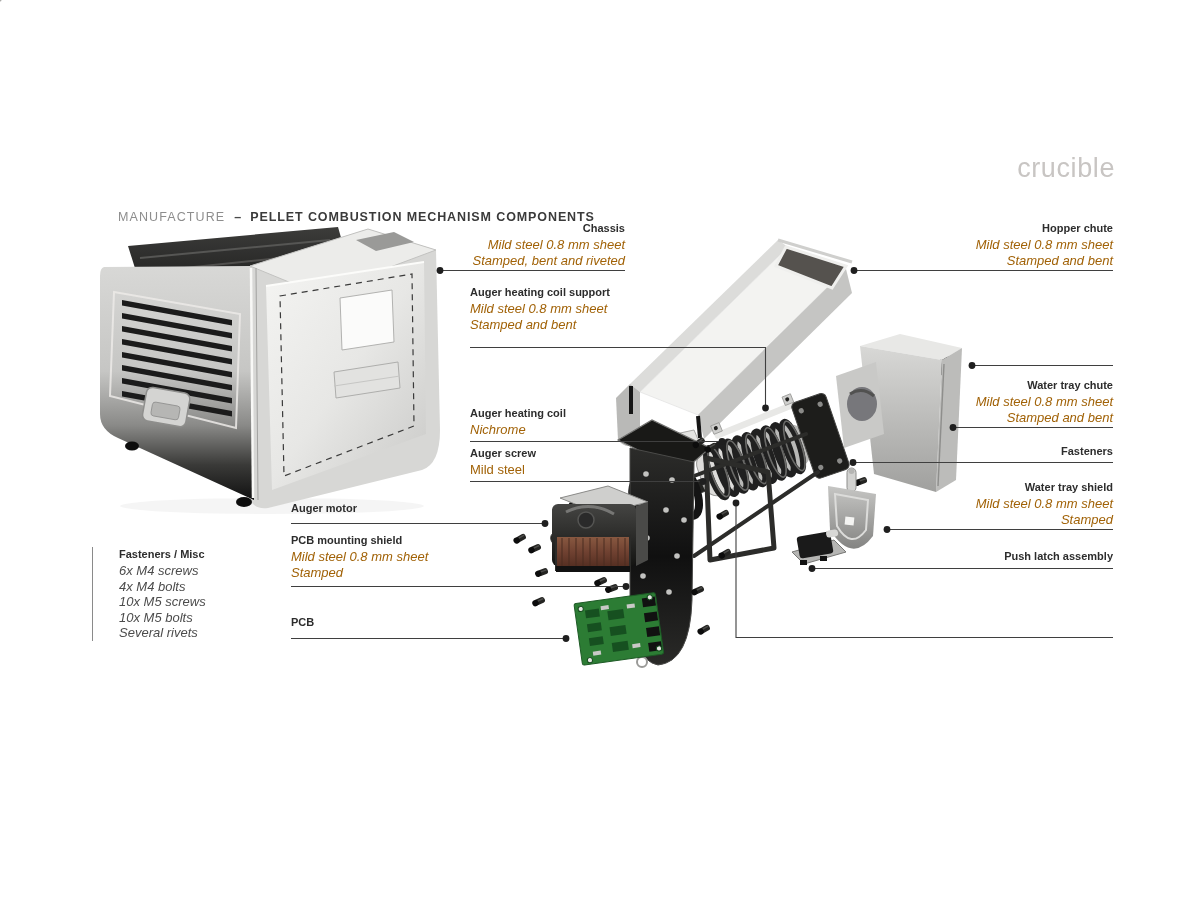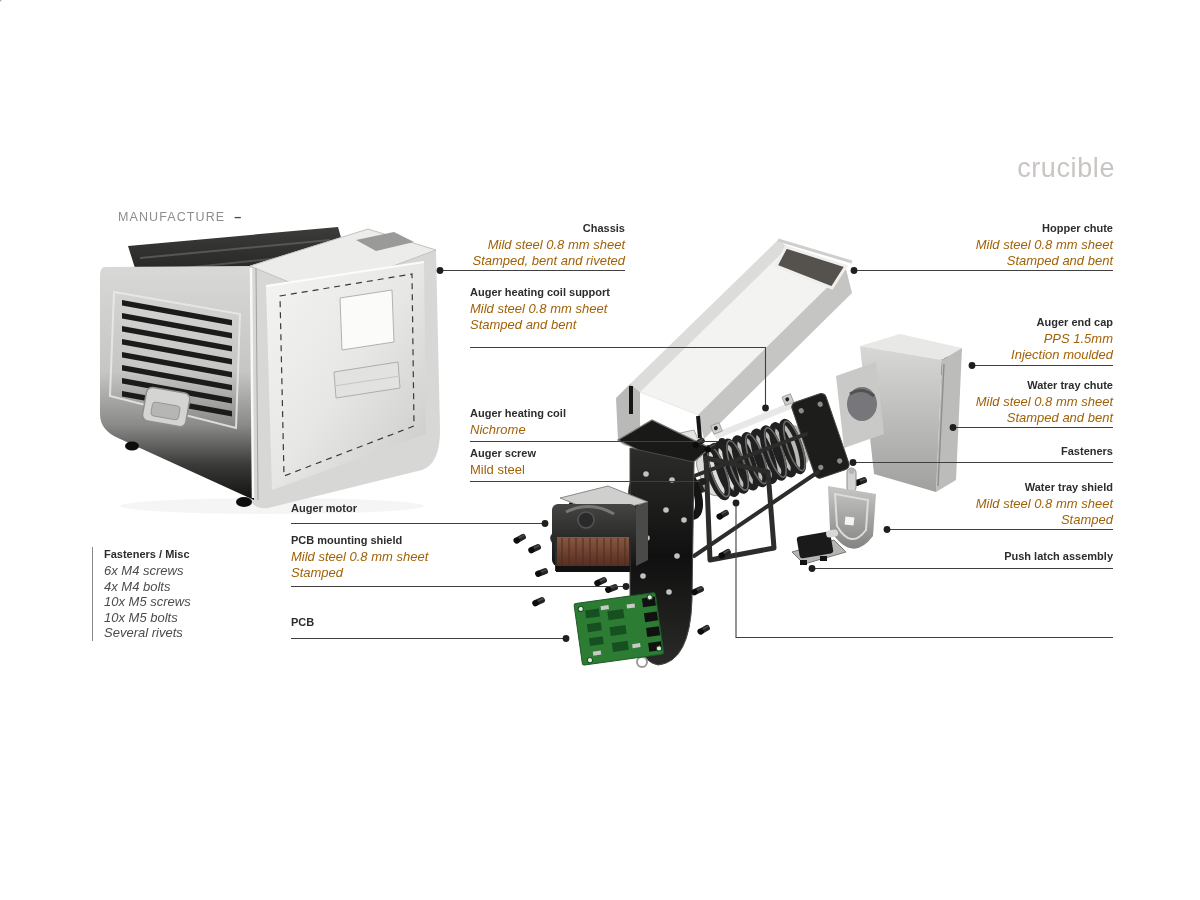--- a/index.html
+++ b/index.html
@@ -12,21 +12,21 @@
   .hdr .t{color:#3a3a3a;font-weight:700;letter-spacing:0.9px;}
   .brand{position:absolute;right:85px;top:153px;font-size:27px;color:#c8c5c3;
          letter-spacing:0.6px;font-weight:400;margin-left:16px;}
   .art{position:absolute;left:0;top:0;}
   .callout{position:absolute;white-space:nowrap;}
   .callout.right{text-align:right;}
   .c-title{font-weight:700;font-size:11px;line-height:15.9px;color:#2d2d2d;}
   .c-detail{font-style:italic;font-size:13px;line-height:15.9px;color:#a16207;}
   .c-detail.upright{font-style:normal;}
   .fasteners{position:absolute;left:92px;top:547px;border-left:1.5px solid #8a8a8a;
-             padding-left:11px;}
+             padding-left:26px;}
   .f-item{font-style:italic;font-size:13px;line-height:15.6px;color:#4c4c4c;}
 </style>
 </head>
 <body>
 
 <div class="page">
 
   <svg class="art" width="1200" height="900" viewBox="0 0 1200 900">
     <defs>
       <linearGradient id="gPanel" x1="0" y1="0" x2="0" y2="1">
@@ -358,20 +358,21 @@
       <circle cx="853" cy="462.5" r="3.4"></circle>
         <circle cx="887" cy="529.5" r="3.4"></circle>
       <circle cx="812" cy="568.5" r="3.4"></circle>
         <circle cx="736" cy="503" r="3.4"></circle>
     </g>
   </svg>
 
   <div class="hdr">
     <span class="eyebrow">MANUFACTURE</span>
     <span class="sep">–</span>
+    <span class="t">PELLET COMBUSTION MECHANISM COMPONENTS</span>
   </div>
   <div class="brand">crucible</div>
 
   <div class="callout right" style="right:575px;top:221px">
     <div class="c-title">Chassis</div>
     <div class="c-detail">Mild steel 0.8 mm sheet</div>
     <div class="c-detail">Stamped, bent and riveted</div>
   </div>
 
   <div class="callout right" style="right:87px;top:221px">
@@ -389,25 +390,20 @@
   <div class="callout" style="left:470px;top:406px">
     <div class="c-title">Auger heating coil</div>
     <div class="c-detail">Nichrome</div>
   </div>
 
   <div class="callout" style="left:470px;top:446px">
     <div class="c-title">Auger screw</div>
     <div class="c-detail upright">Mild steel</div>
   </div>
 
-  <div class="callout right" style="right:87px;top:315px">
-    <div class="c-title">Auger end cap</div>
-    <div class="c-detail">PPS 1.5mm</div>
-    <div class="c-detail">Injection moulded</div>
-  </div>
 
   <div class="callout right" style="right:87px;top:378px">
     <div class="c-title">Water tray chute</div>
     <div class="c-detail">Mild steel 0.8 mm sheet</div>
     <div class="c-detail">Stamped and bent</div>
   </div>
 
   <div class="callout right" style="right:87px;top:444px">
     <div class="c-title">Fasteners</div>
   </div>

